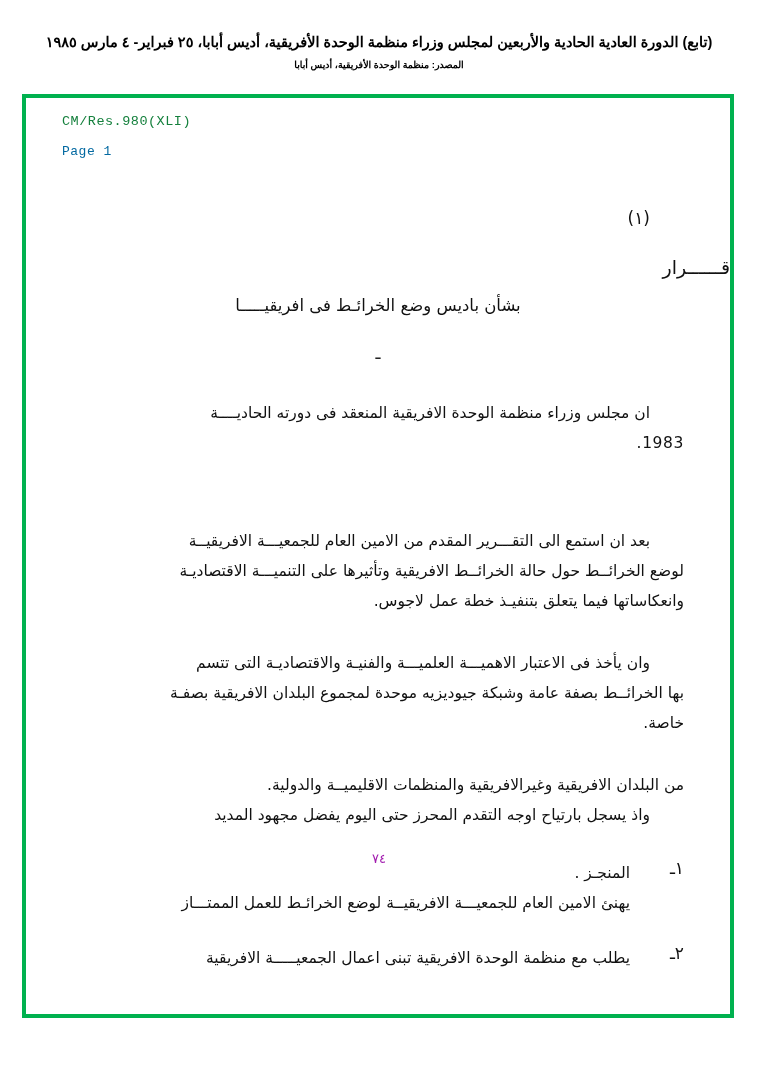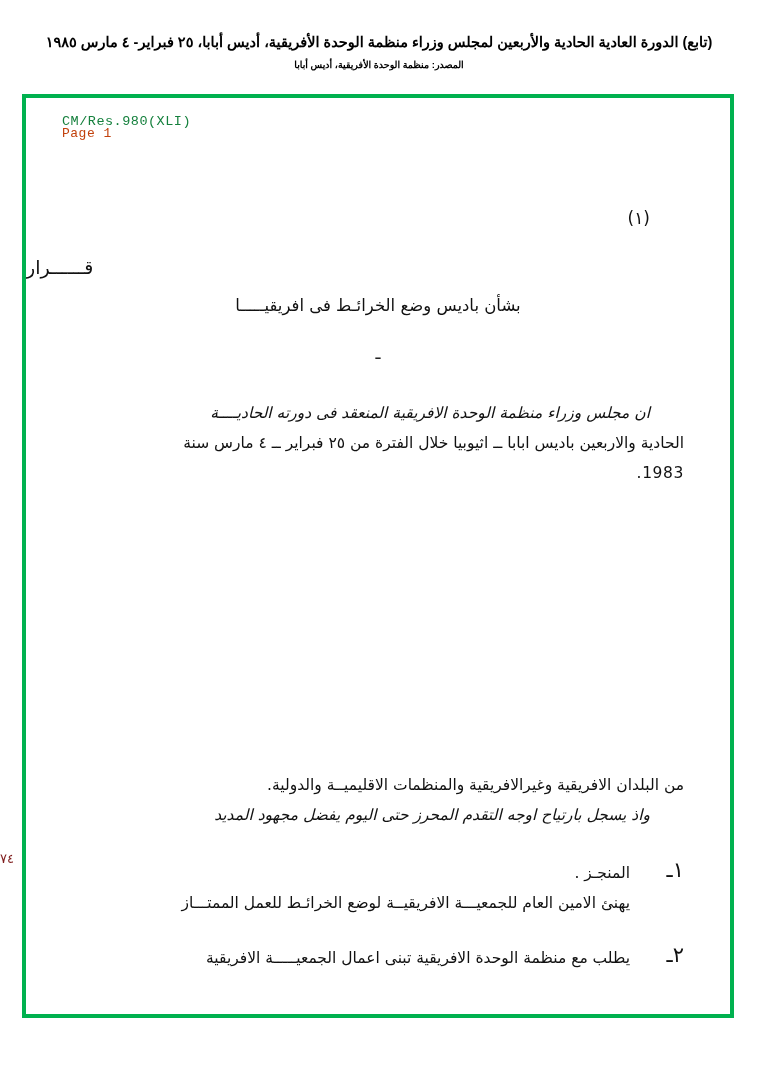--- a/index.html
+++ b/index.html
@@ -75,27 +75,27 @@
     left: 36px;
     direction: ltr;
     font-family: "Liberation Mono", monospace;
     font-size: 13.5px;
     letter-spacing: 0.5px;
     color: #15803d;
     white-space: nowrap;
   }
   .doc-page {
     position: absolute;
-    top: 28px;
+    top: 46px;
     left: 36px;
     direction: ltr;
     font-family: "Liberation Mono", monospace;
     font-size: 13px;
     letter-spacing: 0.5px;
-    color: #c2410c;
+    color: #0369a1;
   }
 
   
   .ar {
     font-family: "DejaVu Sans", sans-serif;
     color: #111;
     direction: rtl;
     text-align: right;
   }
 
@@ -105,21 +105,21 @@
     right: 80px;
     font-size: 17px;
     letter-spacing: 2px;
   }
 
   .title-qarar {
     position: absolute;
     top: 158px;
     right: 0;
     left: 0;
-    text-align: left;
+    text-align: right;
     font-size: 19px;
     letter-spacing: 9px;
     font-weight: 500;
   }
   .title-sub {
     position: absolute;
     top: 198px;
     right: 0;
     left: 0;
     text-align: center;
@@ -142,42 +142,42 @@
     left: 36px;
     direction: rtl;
   }
   .para { margin-bottom: 16px; }
   .line {
     font-size: 15.5px;
     line-height: 1.95;
     letter-spacing: 0.6px;
     white-space: nowrap;
   }
-  .line.indent { padding-right: 34px; font-style: italic; }
+  .line.indent { padding-right: 34px; }
 
   .numbered {
     position: relative;
     padding-right: 54px;
   }
   .numbered .marker {
     position: absolute;
     right: 0;
     top: 0;
-    font-size: 21px;
+    font-size: 17px;
   }
 
   .footer-page {
     position: absolute;
     bottom: 22px;
     left: 0;
     right: 0;
-    text-align: left;
+    text-align: center;
     font-size: 13px;
     letter-spacing: 1px;
-    color: #7f1d1d;
+    color: #a21caf;
     font-family: "DejaVu Sans", sans-serif;
   }
 </style>
 </head>
 <body>
 
 <div class="page">
 
   <div class="header">
     <div class="header-line1">(تابع)  الدورة العادية الحادية والأربعين لمجلس وزراء منظمة الوحدة الأفريقية، أديس أبابا، ٢٥ فبراير- ٤ مارس ١٩٨٥</div>
@@ -192,26 +192,39 @@
 
       <div class="ar num-1">(١)</div>
 
       <div class="ar title-qarar">قــــــرار</div>
       <div class="ar title-sub">بشأن باديس وضع الخرائـط فى افريقيـــــا</div>
       <div class="ar dash-rule">ـ</div>
 
       <div class="body-block ar" style="top:300px;">
         <div class="para">
           <div class="line indent">ان مجلس وزراء منظمة الوحدة الافريقية المنعقد فى  دورته الحاديــــة</div>
-          <div class="line">الحادية والاربعين باديس ابابا ــ اثيوبيا خلال الفترة من ٢٥ فبراير ــ ٤ مارس سنة</div>
           <div class="line">1983.</div>
         </div>
       </div>
 
-
+      <div class="body-block ar" style="top:428px;">
+        <div class="para">
+          <div class="line indent">بعد ان استمع الى التقـــرير المقدم من الامين العام للجمعيـــة الافريقيــة</div>
+          <div class="line">لوضع الخرائــط حول حالة الخرائــط الافريقية  وتأثيرها على التنميـــة الاقتصاديـة</div>
+          <div class="line">وانعكاساتها فيما يتعلق  بتنفيـذ خطة عمل لاجوس.</div>
+        </div>
+      </div>
+
+      <div class="body-block ar" style="top:550px;">
+        <div class="para">
+          <div class="line indent">وان يأخذ فى الاعتبار الاهميـــة العلميـــة والفنيـة  والاقتصاديـة التى تتسم</div>
+          <div class="line">بها الخرائــط بصفة عامة وشبكة جيوديزيه موحدة  لمجموع البلدان الافريقية بصفـة</div>
+          <div class="line">خاصة.</div>
+        </div>
+      </div>
 
       <div class="body-block ar" style="top:672px;">
         <div class="para">
           <div class="line">من البلدان الافريقية وغيرالافريقية والمنظمات  الاقليميــة والدولية.</div>
           <div class="line indent">واذ يسجل بارتياح اوجه التقدم المحرز حتى اليوم يفضل  مجهود المديد</div>
         </div>
       </div>
 
       <div class="body-block ar" style="top:760px;">
         <div class="numbered">

